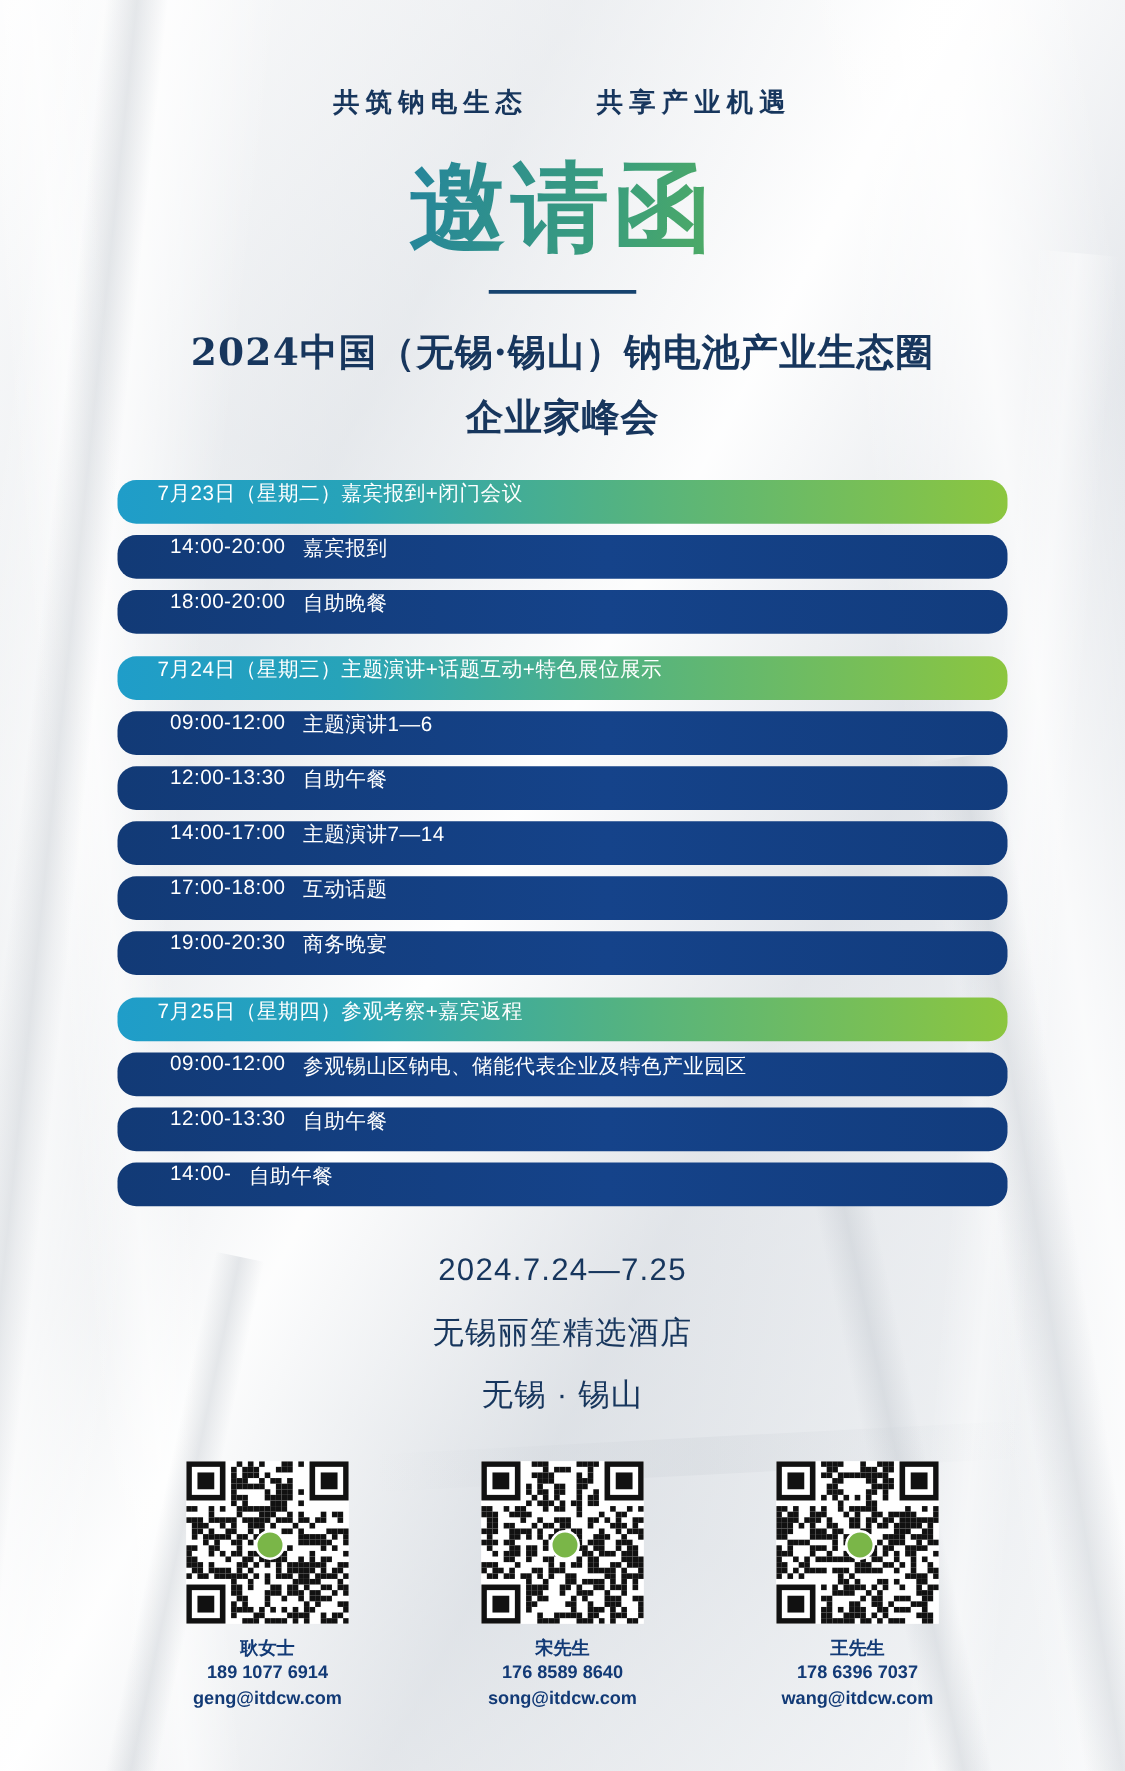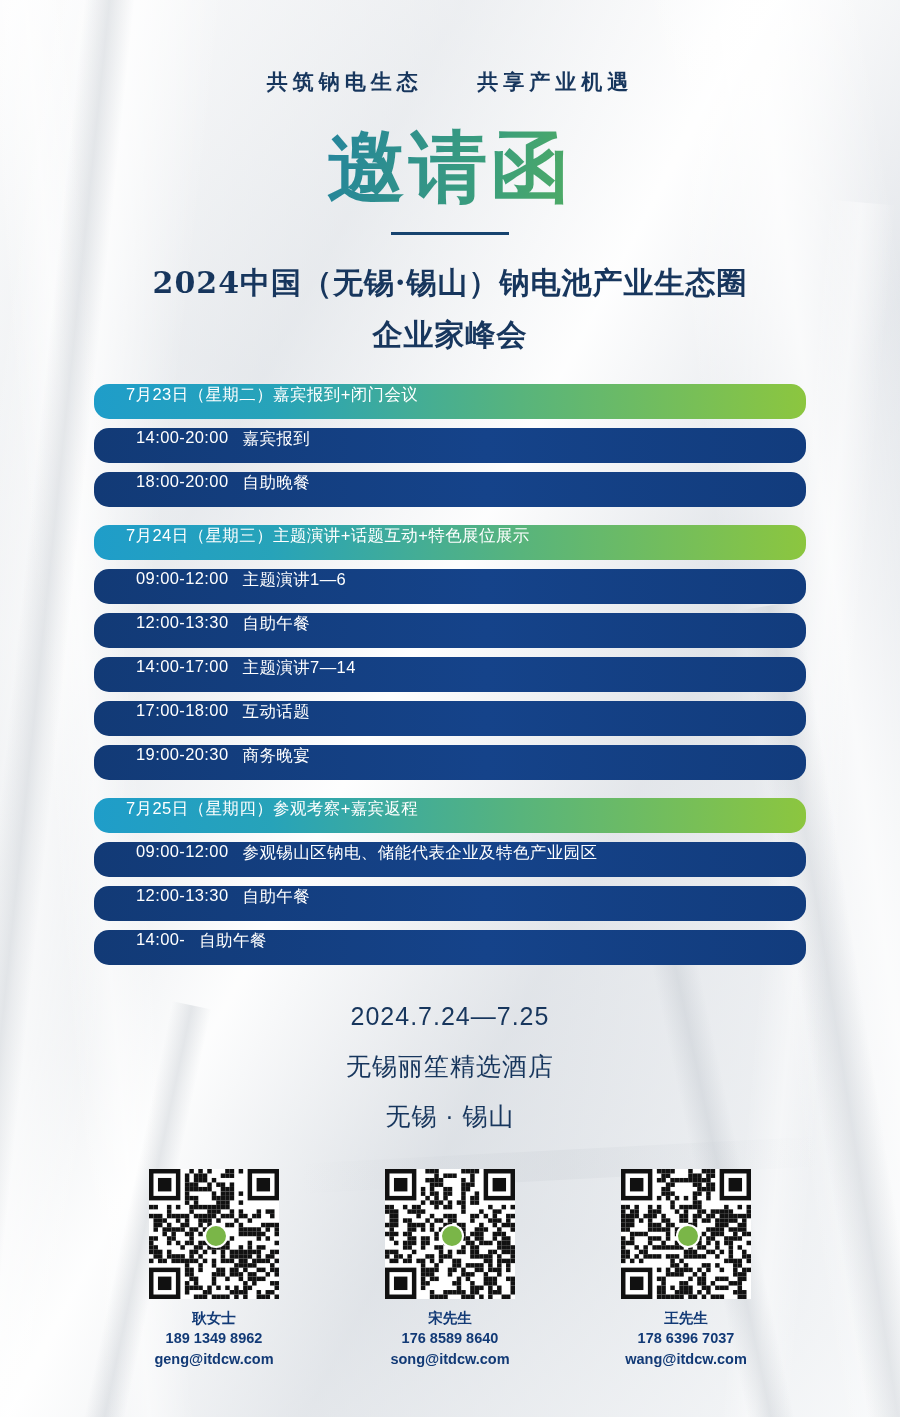--- a/index.html
+++ b/index.html
@@ -610,21 +610,21 @@
               <rect x="98.62068965517241" y="0" width="31.379310344827584" height="31.379310344827584" fill="#111111"></rect>
               <rect x="103.10344827586206" y="4.482758620689655" width="22.413793103448274" height="22.413793103448274" fill="#ffffff"></rect>
               <rect x="107.58620689655172" y="8.96551724137931" width="13.448275862068964" height="13.448275862068964" fill="#111111"></rect>
               <rect x="0" y="98.62068965517241" width="31.379310344827584" height="31.379310344827584" fill="#111111"></rect>
               <rect x="4.482758620689655" y="103.10344827586206" width="22.413793103448274" height="22.413793103448274" fill="#ffffff"></rect>
               <rect x="8.96551724137931" y="107.58620689655172" width="13.448275862068964" height="13.448275862068964" fill="#111111"></rect>
             </svg>
             <div class="logo"></div>
           </div>
           <div class="c-name">耿女士</div>
-          <div class="c-phone">189 1349 8962</div>
+          <div class="c-phone">189 1077 6914</div>
           <div class="c-mail">geng@itdcw.com</div>
         </div>
         <div class="contact">
           <div class="qr">
             <svg width="130" height="130" viewBox="0 0 130 130">
               <rect width="130" height="130" fill="#ffffff"></rect>
               <rect x="40.34482758620689" y="0" width="4.482758620689655" height="4.482758620689655" fill="#111111"></rect>
               <rect x="44.82758620689655" y="0" width="4.482758620689655" height="4.482758620689655" fill="#111111"></rect>
               <rect x="49.310344827586206" y="0" width="4.482758620689655" height="4.482758620689655" fill="#111111"></rect>
               <rect x="76.20689655172413" y="0" width="4.482758620689655" height="4.482758620689655" fill="#111111"></rect>

